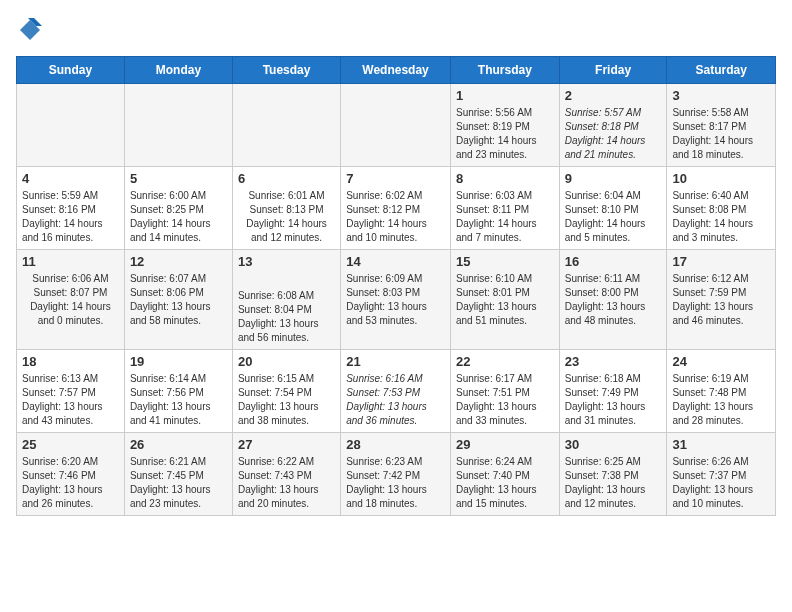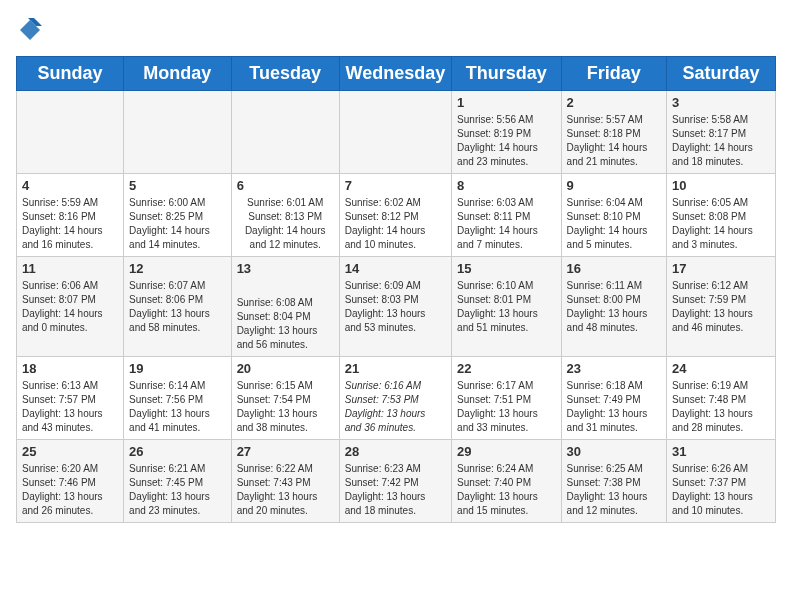--- a/index.html
+++ b/index.html
@@ -49,21 +49,21 @@
     table {
       width: 100%;
       border-collapse: collapse;
       font-size: 11px;
     }
     thead th {
       background: #2176c7;
       color: #fff;
       padding: 6px 4px;
       text-align: center;
-      font-size: 18px;
+      font-size: 12px;
       font-weight: bold;
       border: 1px solid #1a60a8;
     }
     tbody td {
       border: 1px solid #ccc;
       vertical-align: top;
       padding: 4px 5px;
       width: 113px;
       min-height: 80px;
       background: #fff;
@@ -130,21 +130,21 @@
         <td class="empty-cell"></td>
         <td>
           <span class="day-num">1</span>
           <div class="day-info" style="white-space: pre-line;">Sunrise: 5:56 AM
 Sunset: 8:19 PM
 Daylight: 14 hours
 and 23 minutes.</div>
         </td>
         <td>
           <span class="day-num">2</span>
-          <div class="day-info" style="white-space: pre-line;">Sunrise: 5:57 AM
+          <div class="day-info" style="white-space: pre-line; font-style: italic;">Sunrise: 5:57 AM
 Sunset: 8:18 PM
 Daylight: 14 hours
 and 21 minutes.</div>
         </td>
         <td>
           <span class="day-num">3</span>
           <div class="day-info" style="white-space: pre-line;">Sunrise: 5:58 AM
 Sunset: 8:17 PM
 Daylight: 14 hours
 and 18 minutes.</div>
@@ -188,30 +188,30 @@
         </td>
         <td>
           <span class="day-num">9</span>
           <div class="day-info" style="white-space: pre-line;">Sunrise: 6:04 AM
 Sunset: 8:10 PM
 Daylight: 14 hours
 and 5 minutes.</div>
         </td>
         <td>
           <span class="day-num">10</span>
-          <div class="day-info" style="white-space: pre-line;">Sunrise: 6:05 AM
+          <div class="day-info" style="white-space: pre-line;">Sunrise: 6:40 AM
 Sunset: 8:08 PM
 Daylight: 14 hours
 and 3 minutes.</div>
         </td>
       </tr>
       <tr>
         <td>
           <span class="day-num">11</span>
-          <div class="day-info" style="white-space: pre-line;">Sunrise: 6:06 AM
+          <div class="day-info" style="white-space: pre-line; text-align: center;">Sunrise: 6:06 AM
 Sunset: 8:07 PM
 Daylight: 14 hours
 and 0 minutes.</div>
         </td>
         <td>
           <span class="day-num">12</span>
           <div class="day-info" style="white-space: pre-line;">Sunrise: 6:07 AM
 Sunset: 8:06 PM
 Daylight: 13 hours
 and 58 minutes.</div>

